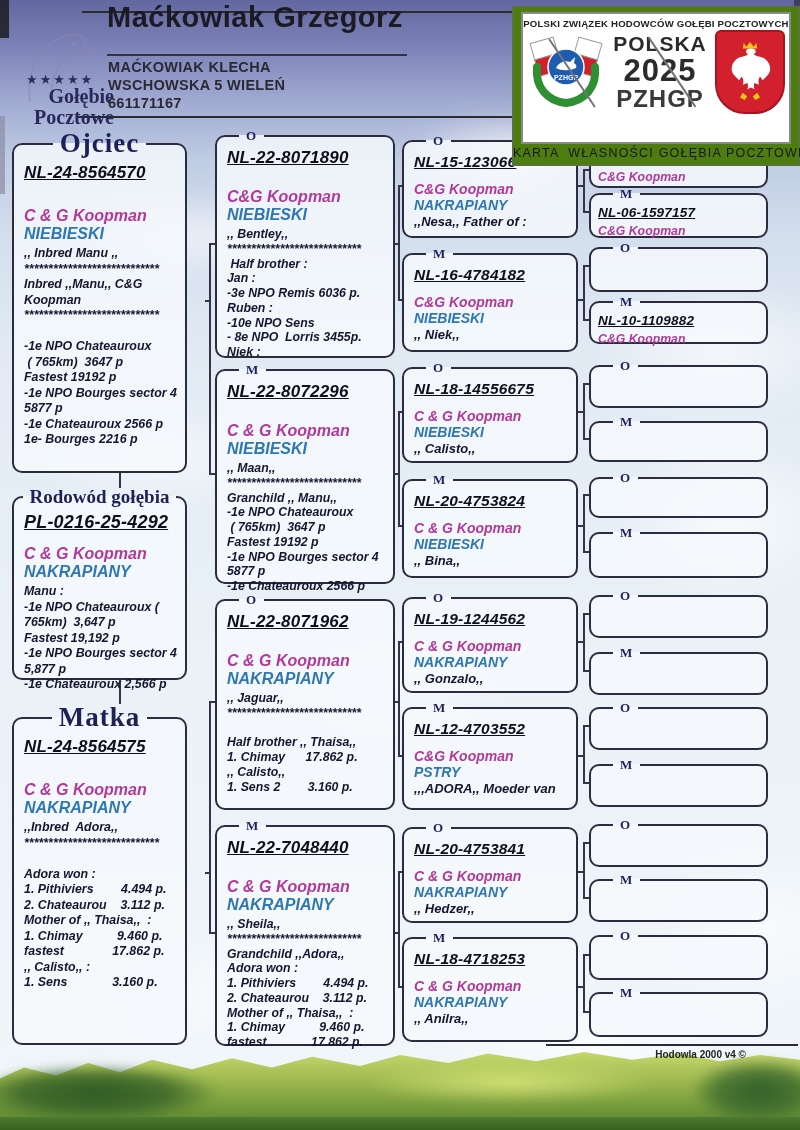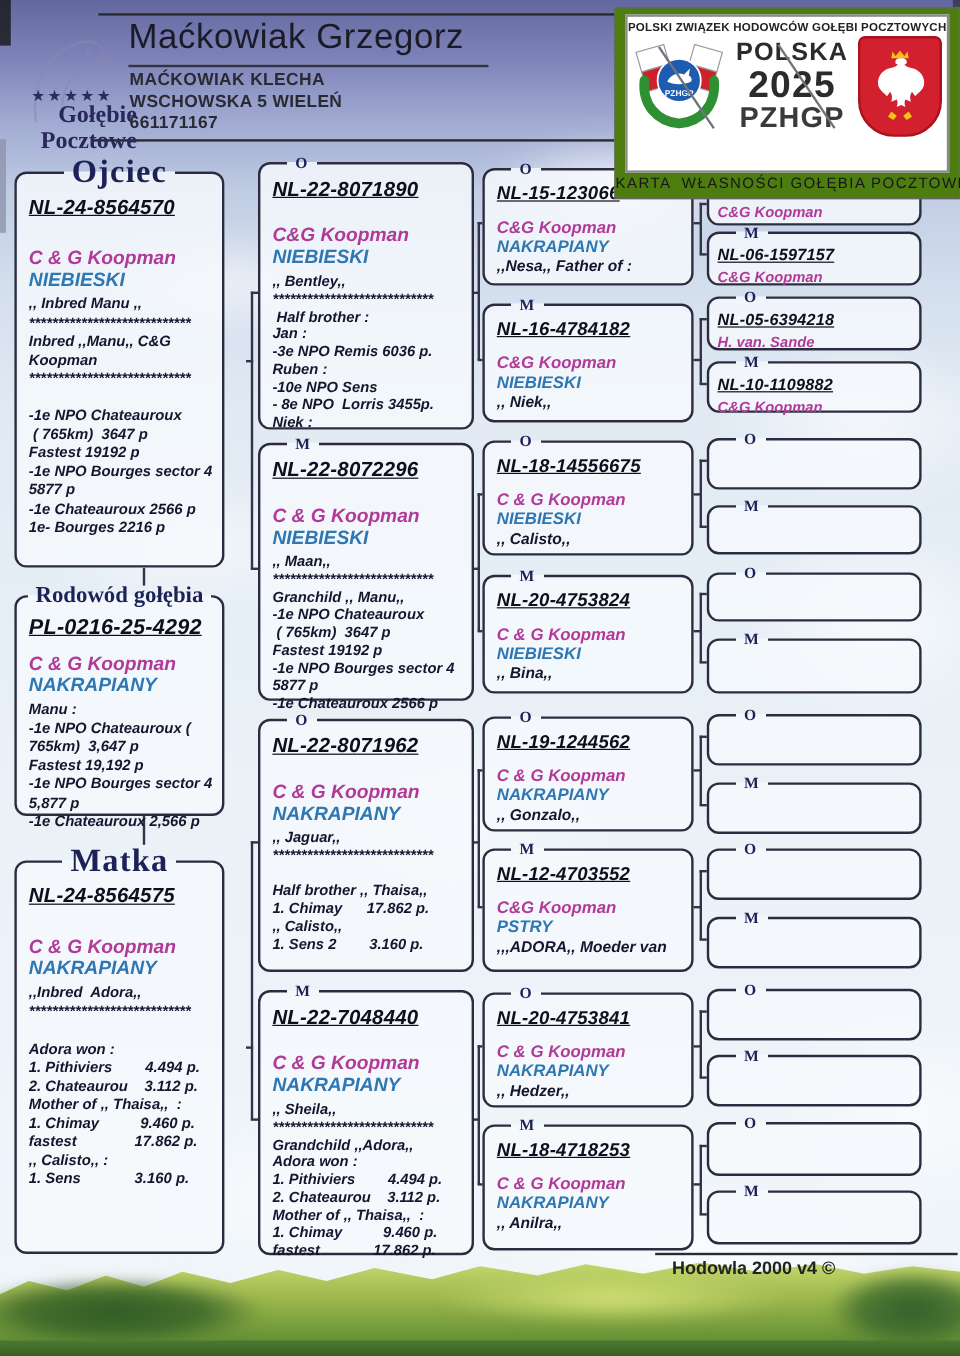--- a/index.html
+++ b/index.html
@@ -18,21 +18,21 @@
   .grass{position:absolute;left:0;right:0;bottom:0;height:13px;
     background:linear-gradient(180deg,#4c7a31,#38611f);}
   .artifact{position:absolute;}
   
   .topline{position:absolute;background:#2b2b33;height:2px;z-index:1;}
   .logo-falcon{position:absolute;left:8px;top:14px;z-index:2;opacity:.5;}
   .logo-stars{position:absolute;left:26px;top:72px;z-index:3;font-size:13px;
     letter-spacing:2px;color:#2c2c5e;}
   .logo-name{position:absolute;left:10px;top:86px;width:104px;text-align:right;z-index:3;
     font-family:"Liberation Serif",serif;font-weight:bold;font-size:20px;color:#28285a;line-height:1.05;}
-  .owner-name{position:absolute;left:107px;top:15px;z-index:3;font-size:29px;font-weight:normal;
+  .owner-name{position:absolute;left:107px;top:1px;z-index:3;font-size:29px;font-weight:bold;
     color:#1b1b26;letter-spacing:.5px;}
   .owner-underline{position:absolute;left:107px;top:54px;width:300px;height:2px;background:#33333d;z-index:3;}
   .owner-sub{position:absolute;left:108px;z-index:3;font-size:14.5px;font-weight:bold;color:#2a2a35;letter-spacing:.3px;}
   
   .badge-outer{position:absolute;left:512px;top:6px;width:286px;height:158px;background:#4d7c0f;
     border:1px solid #666;z-index:6;}
   .stamp{position:absolute;left:8px;top:5px;width:266px;height:128px;border:2px solid #8a8a8a;
     background:#fff;overflow:hidden;}
   .stamp-title{position:absolute;left:0;right:0;top:4px;text-align:center;font-size:9.6px;
     font-weight:bold;color:#222;letter-spacing:.2px;}
@@ -75,22 +75,22 @@
   .c2 .details{line-height:1.2;font-size:12.3px;}
   .c3 .ring{font-size:15.5px;} .c3 .sp{margin-top:10px;}
   .c3 .breeder,.c3 .colorname{font-size:14px;}
   .c4 .bd{padding:3px 5px 2px 7px;}
   .c4 .ring{font-size:13.5px;}
   .c4 .breeder{font-size:12.3px;margin-top:4px;}
   .c4.g4-first .bd{padding-top:14px;}
   .subject .ring{font-size:18px;}
   .ln{position:absolute;background:#33334a;z-index:1;}
   .footer-line{position:absolute;left:546px;top:1044px;width:252px;height:2px;background:#2b2b33;z-index:5;}
-  .credit{position:absolute;left:560px;top:1049px;width:238px;text-align:left;z-index:5;
-    font-size:15px;font-weight:bold;color:#222;padding-right:52px;box-sizing:border-box;}
+  .credit{position:absolute;left:560px;top:1049px;width:238px;text-align:right;z-index:5;
+    font-size:10px;font-weight:bold;color:#222;padding-right:52px;box-sizing:border-box;}
 </style>
 </head>
 <body>
 
 <div class="page">
 
   <div class="sky"></div>
   <div class="cloud" style="left:540px;top:40px;width:280px;height:130px;"></div>
   <div class="cloud" style="left:400px;top:110px;width:220px;height:100px;opacity:.85;"></div>
   <div class="cloud" style="left:80px;top:190px;width:220px;height:90px;opacity:.6;"></div>
@@ -375,24 +375,20 @@
   </fieldset>
   <fieldset class="box c4" style="top:186px;height:52px;">
     <legend class="lg-om">M</legend>
     <div class="bd">
         <div class="ring">NL-06-1597157</div>
       <div class="breeder">C&amp;G Koopman</div>
       </div>
   </fieldset>
   <fieldset class="box c4" style="top:240px;height:52px;">
     <legend class="lg-om">O</legend>
-    <div class="bd">
-        <div class="ring">NL-05-6394218</div>
-      <div class="breeder">H. van. Sande</div>
-      </div>
   </fieldset>
   <fieldset class="box c4" style="top:294px;height:50px;">
     <legend class="lg-om">M</legend>
     <div class="bd">
         <div class="ring">NL-10-1109882</div>
       <div class="breeder">C&amp;G Koopman</div>
       </div>
   </fieldset>
   <fieldset class="box c4" style="top:358px;height:50px;">
     <legend class="lg-om">O</legend>

